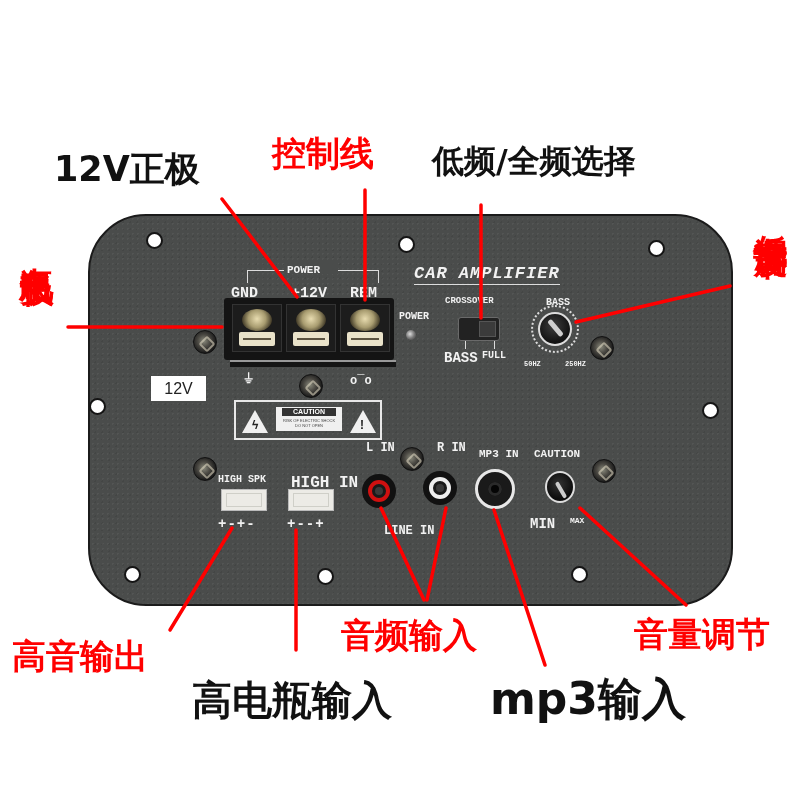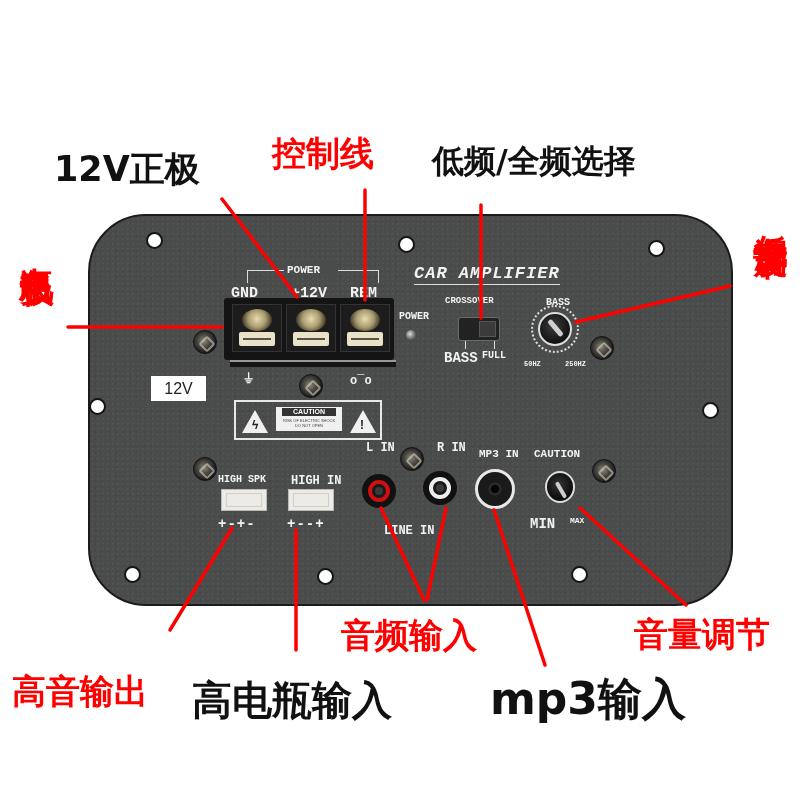--- a/index.html
+++ b/index.html
@@ -122,21 +122,21 @@
 <div class="abs silk" style="left:546px;top:297px;font-size:10px;">BASS</div>
 <div class="abs" style="left:531px;top:305px;width:48px;height:48px;border-radius:50%;border:2px dotted #ddd;box-sizing:border-box;"></div>
 <div class="abs knob-freq"></div>
 <div class="abs silk" style="left:524px;top:360px;font-size:7px;">50HZ</div>
 <div class="abs silk" style="left:565px;top:360px;font-size:7px;">250HZ</div>
 
 <div class="abs silk" style="left:218px;top:474px;font-size:10px;">HIGH SPK</div>
 <div class="abs connector" style="left:221px;top:489px;"></div>
 <div class="abs silk" style="left:218px;top:516px;font-size:14px;letter-spacing:1px;">+-+-</div>
 
-<div class="abs silk" style="left:291px;top:474px;font-size:12px;">HIGH IN</div>
+<div class="abs silk" style="left:291px;top:474px;font-size:16px;">HIGH IN</div>
 <div class="abs connector" style="left:288px;top:489px;"></div>
 <div class="abs silk" style="left:287px;top:516px;font-size:14px;letter-spacing:1px;">+--+</div>
 
 <div class="abs silk" style="left:366px;top:441px;font-size:12px;">L IN</div>
 <div class="abs silk" style="left:437px;top:441px;font-size:12px;">R IN</div>
 <div class="abs rca" style="left:362px;top:474px;">
     <div class="ring" style="border-color:#d01010;"></div>
     <div class="pin"></div>
   </div>
 <div class="abs rca" style="left:423px;top:471px;">
@@ -167,17 +167,17 @@
     <line x1="494" y1="510" x2="545" y2="665"></line>
     <line x1="686" y1="605" x2="580" y2="508"></line>
   </g>
 </svg>
 
 <div class="abs callout-black" style="left:54px;top:146px;font-size:35px;">12V正极</div>
 <div class="abs callout-red" style="left:272px;top:131px;font-size:34px;">控制线</div>
 <div class="abs callout-black" style="left:432px;top:140px;font-size:32px;">低频/全频选择</div>
 <div class="abs callout-red vert" style="left:14px;top:240px;font-size:34px;">电瓶负极</div>
 <div class="abs callout-red vert" style="left:748px;top:208px;font-size:34px;">低音深度调节</div>
-<div class="abs callout-red" style="left:12px;top:634px;font-size:34px;margin-top:35px;">高音输出</div>
+<div class="abs callout-red" style="left:12px;top:634px;font-size:34px;">高音输出</div>
 <div class="abs callout-black" style="left:192px;top:673px;font-size:40px;">高电瓶输入</div>
 <div class="abs callout-red" style="left:341px;top:613px;font-size:34px;">音频输入</div>
 <div class="abs callout-black" style="left:490px;top:670px;font-size:44px;">mp3输入</div>
 <div class="abs callout-red" style="left:634px;top:612px;font-size:34px;">音量调节</div>
 
 </body></html>

